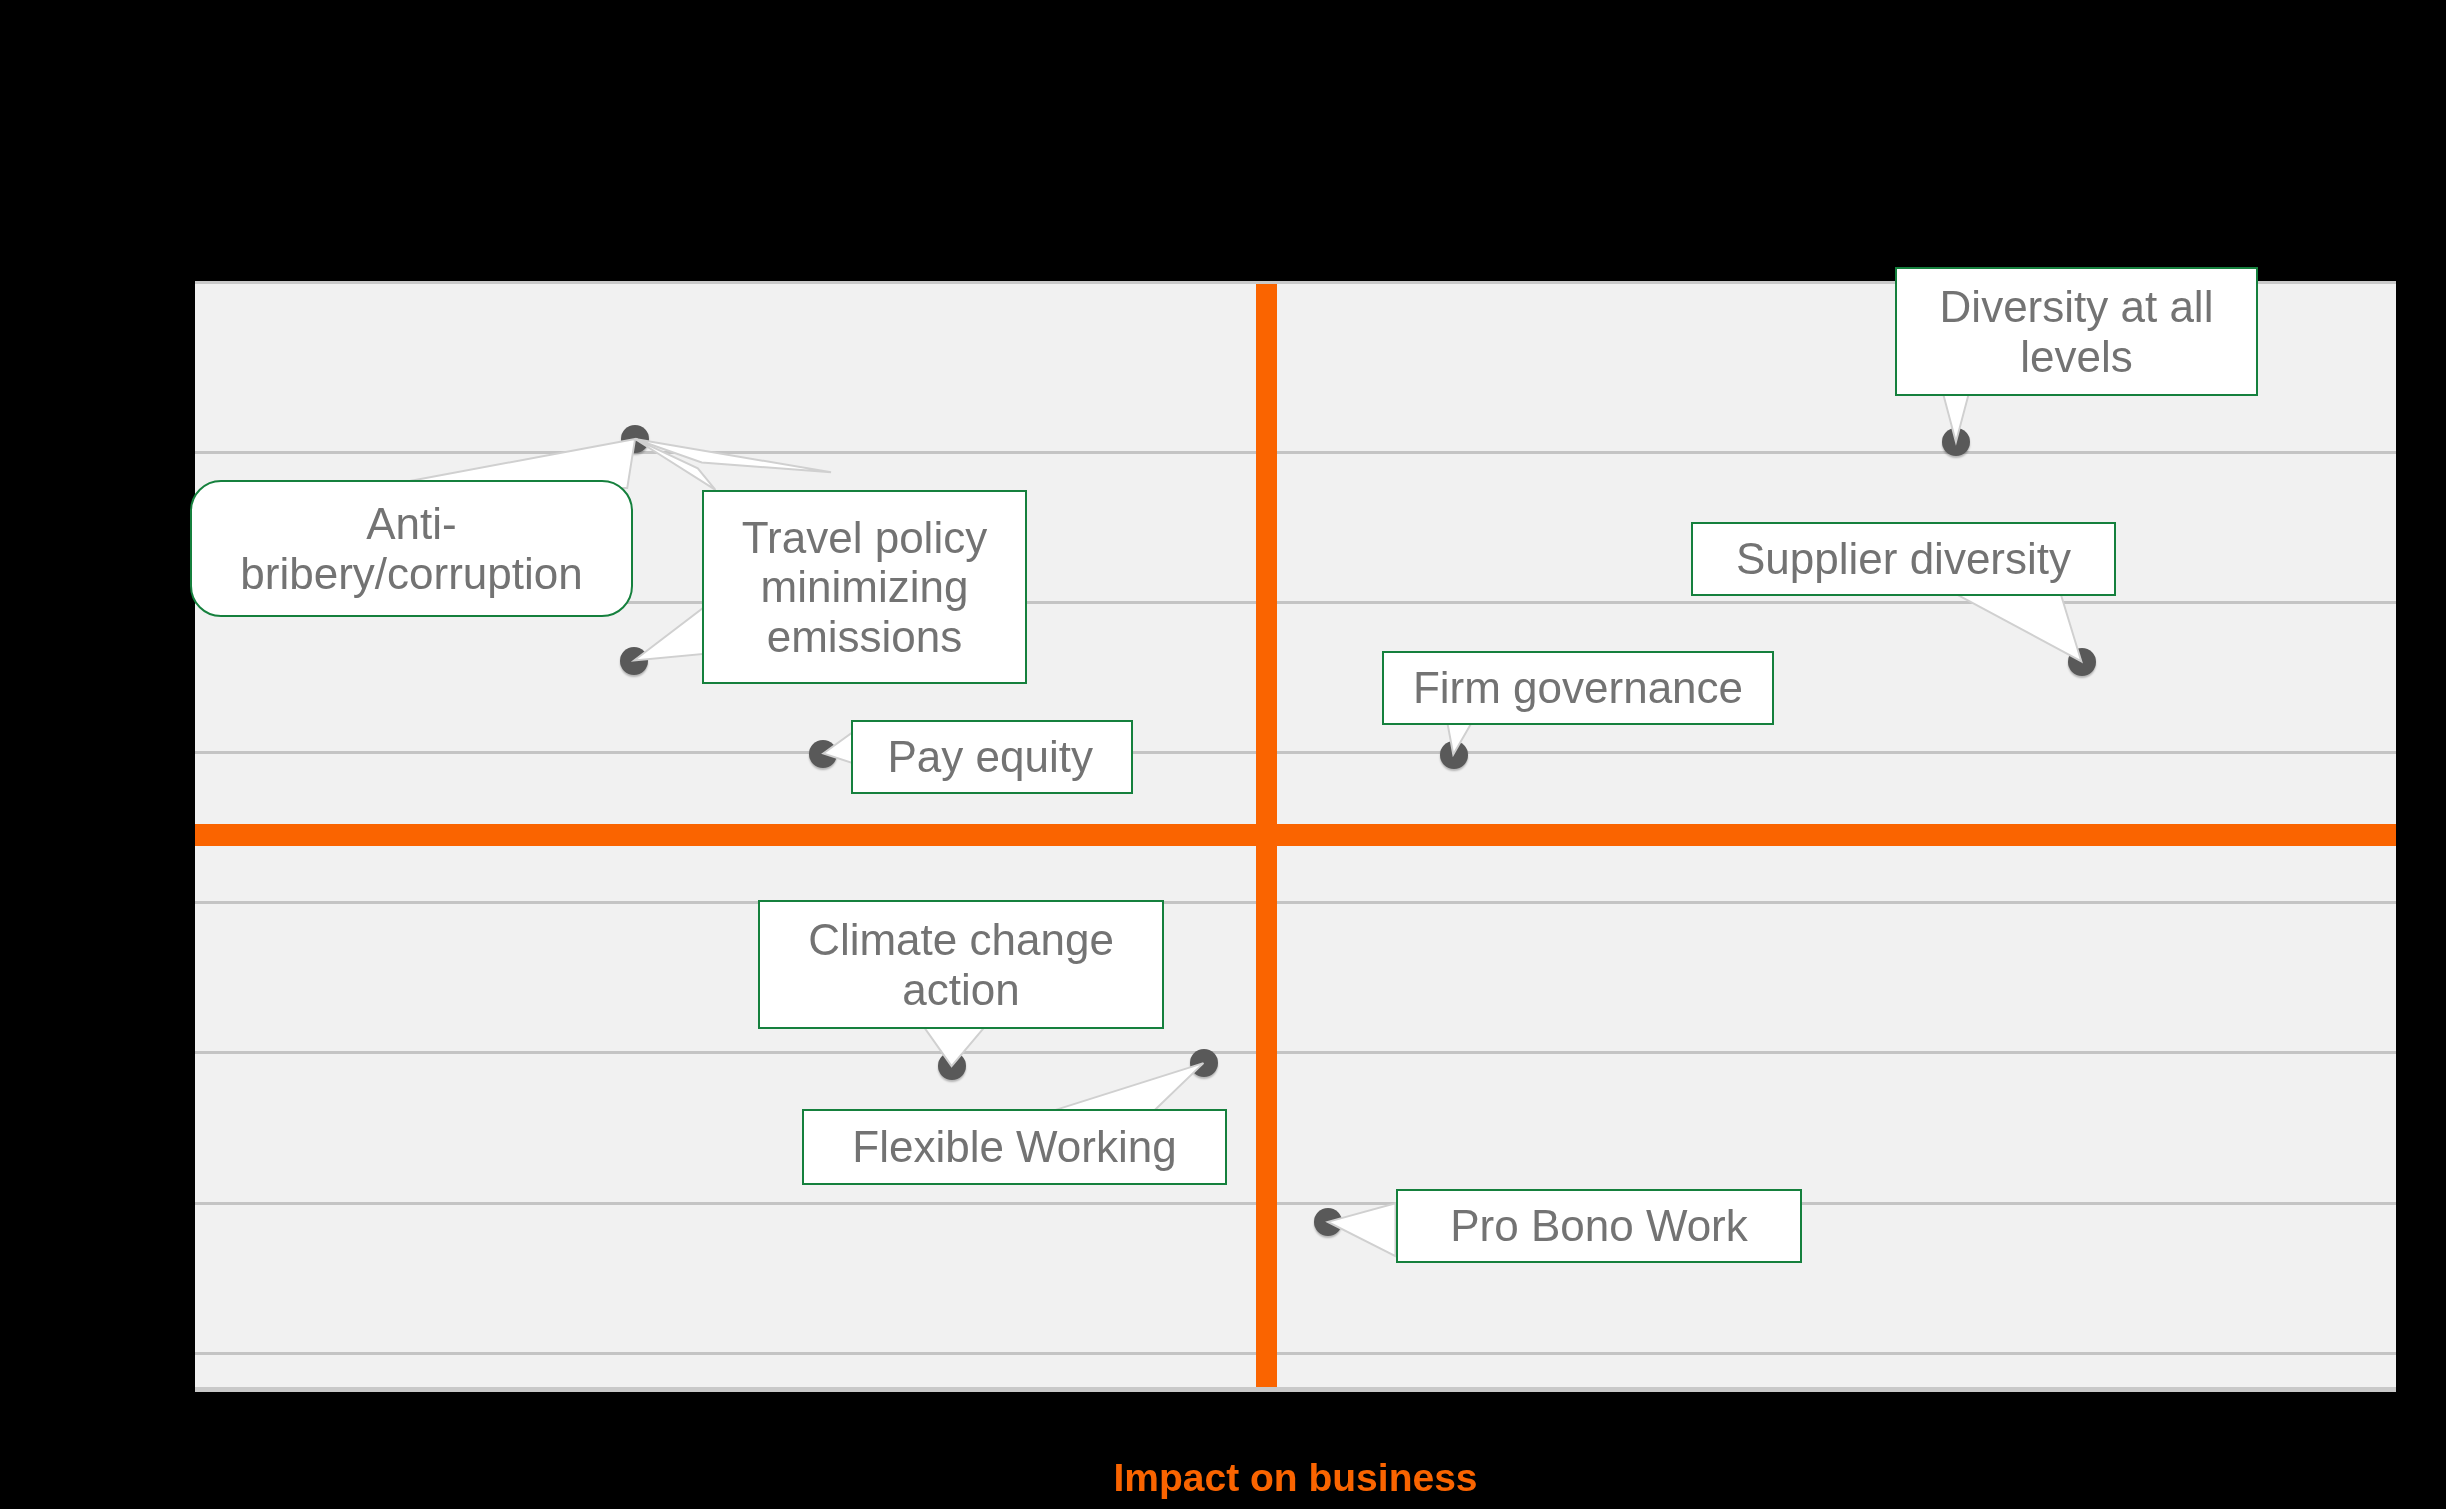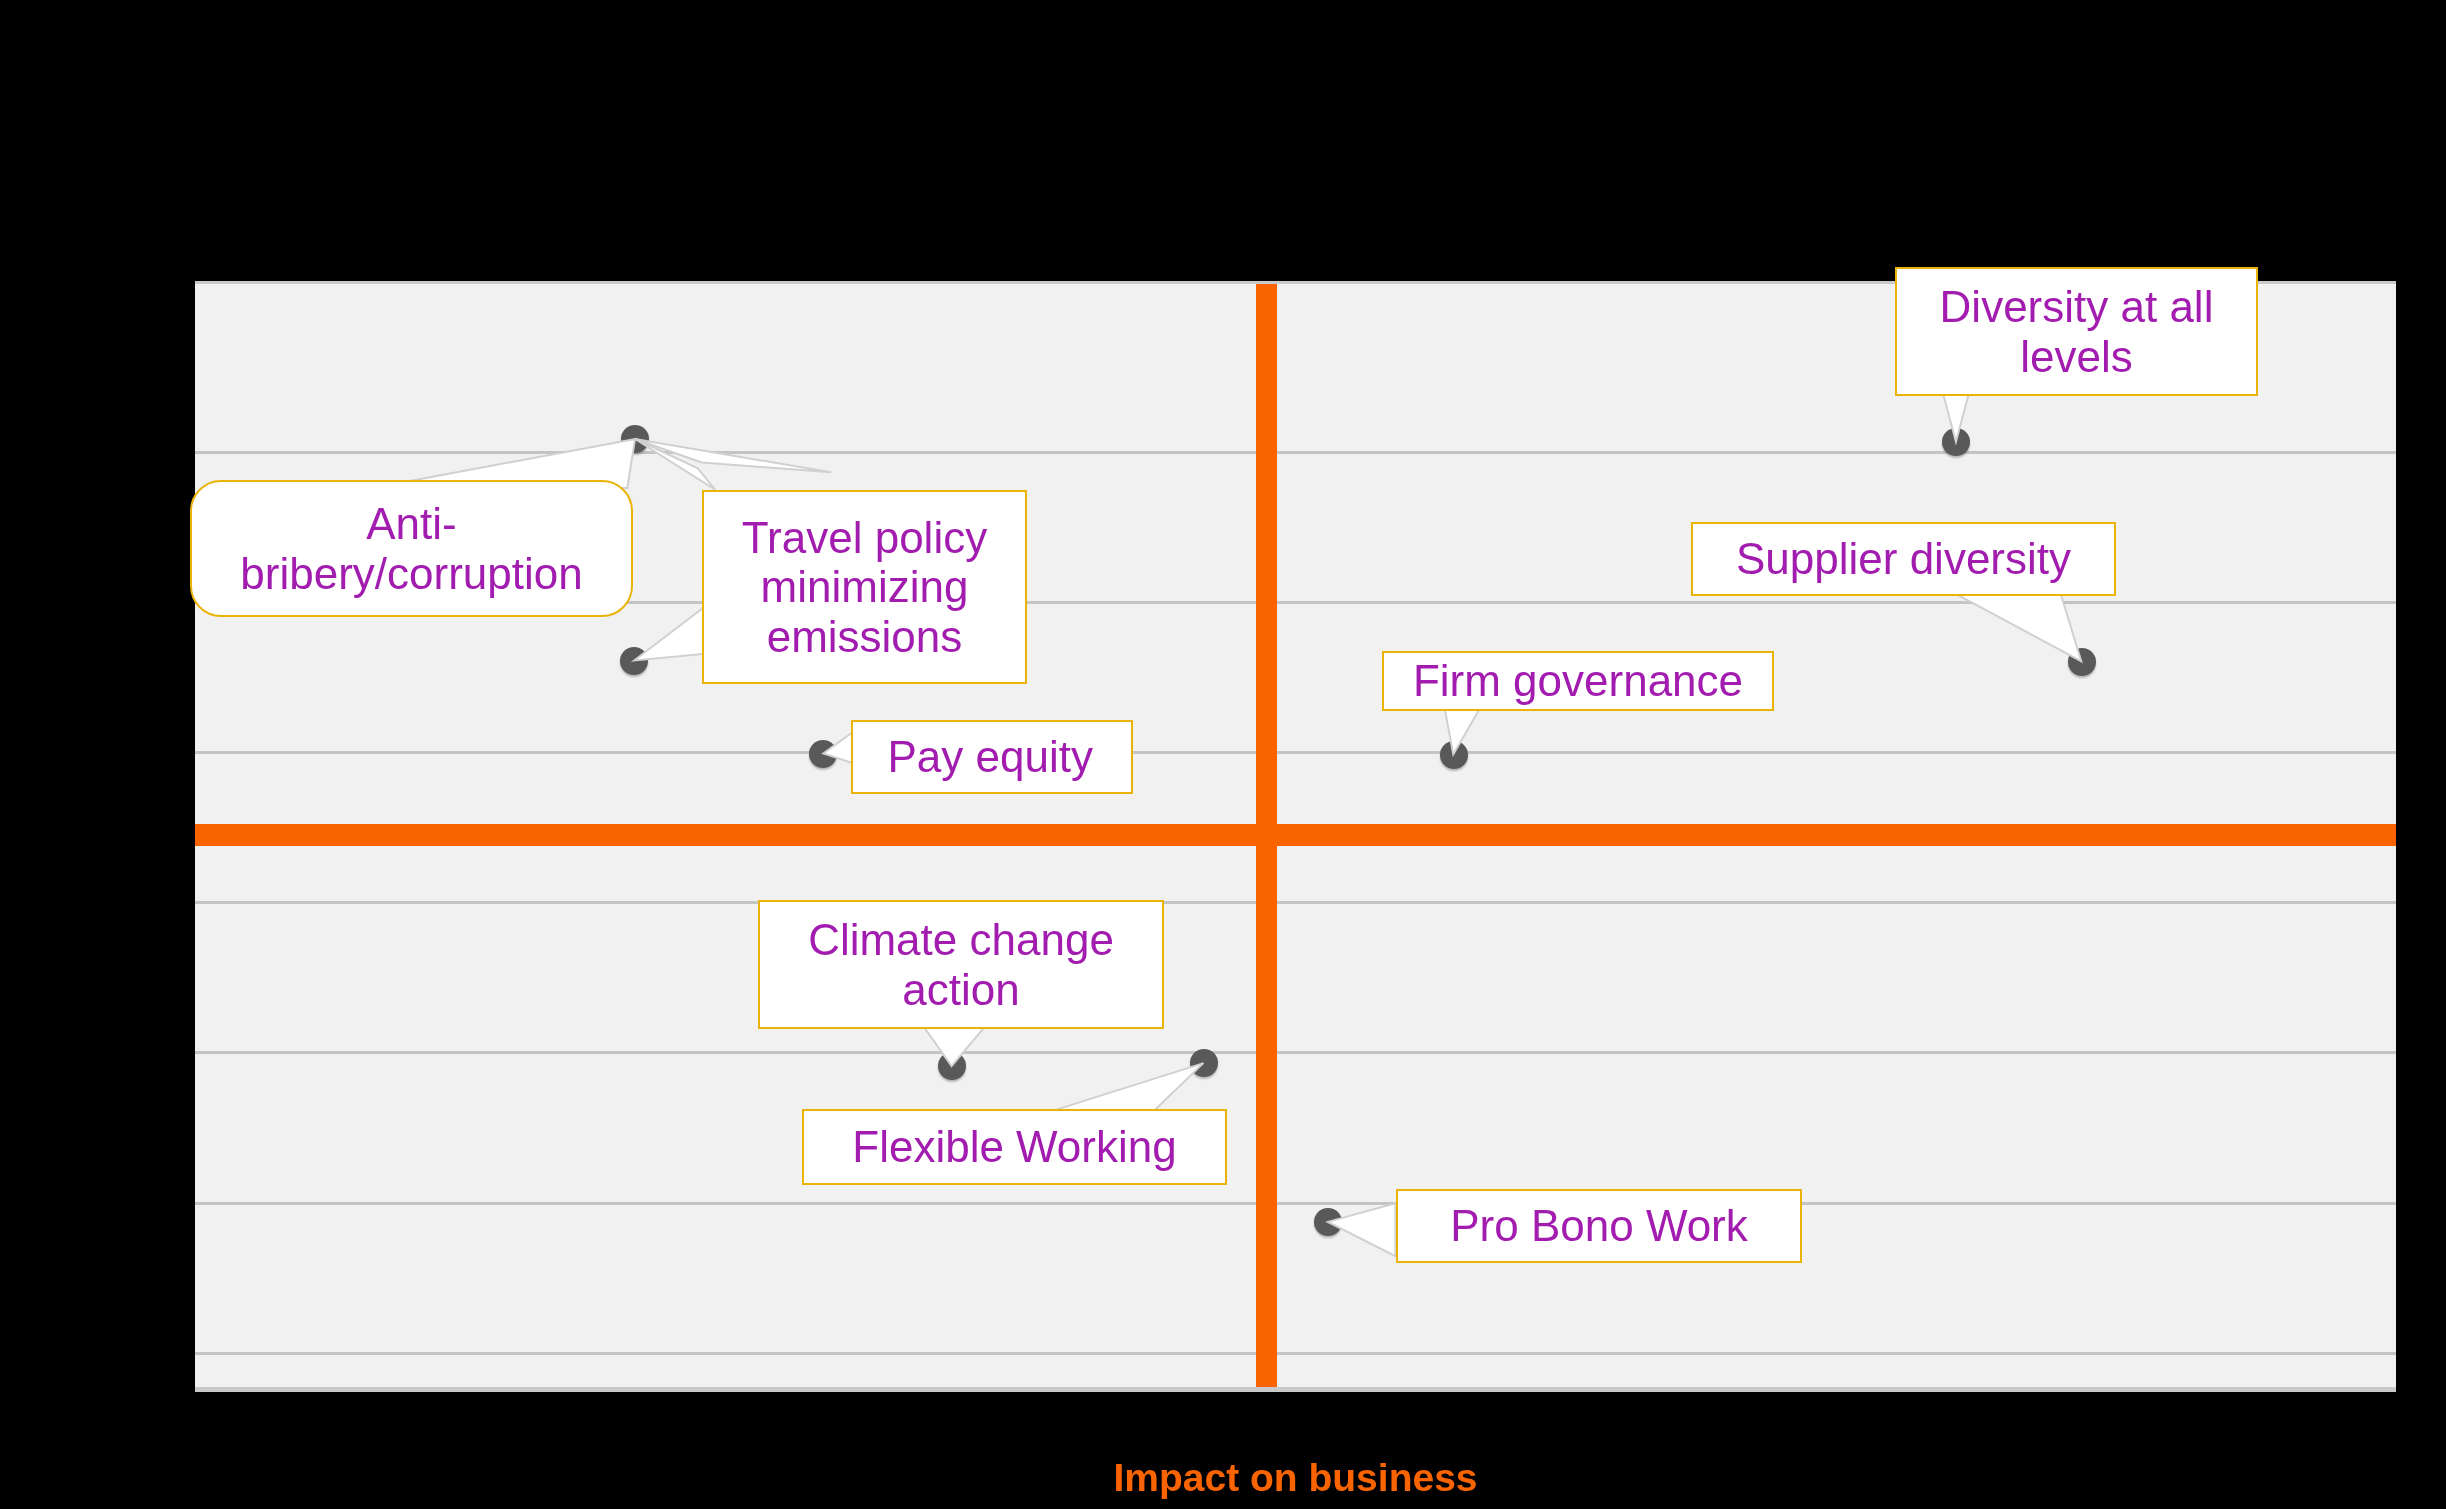--- a/index.html
+++ b/index.html
@@ -72,22 +72,22 @@
     border-radius:50%;
     background:#595959;
     box-shadow:0 2px 2px rgba(0,0,0,0.25);
     z-index:6;
   }
 
   
   .callout{
     position:absolute;
     background:#FFFFFF;
-    border:2px solid #eab308;
-    color:#a21caf;
+    border:2px solid #15803d;
+    color:#737373;
     font-size:44px;
     line-height:1.12;
     text-align:center;
     padding:9.8px 13.7px;
     box-sizing:border-box;
     z-index:8;
     white-space:pre-line;
     display:flex;
     align-items:center;
     justify-content:center;
@@ -163,21 +163,21 @@
 minimizing
 emissions</div>
 
   <div class="callout" style="left:851px;top:720px;width:282px;height:74px;padding-left:10px;">Pay equity</div>
 
   <div class="callout" style="left:1895px;top:267px;width:363px;height:129px;">Diversity at all
 levels</div>
 
   <div class="callout" style="left:1691px;top:522px;width:425px;height:74px;text-align:center;">Supplier diversity</div>
 
-  <div class="callout" style="left:1382px;top:651px;width:392px;height:60px;">Firm governance</div>
+  <div class="callout" style="left:1382px;top:651px;width:392px;height:74px;">Firm governance</div>
 
   <div class="callout" style="left:758px;top:900px;width:406px;height:129px;">Climate change
 action</div>
 
   <div class="callout" style="left:802px;top:1109px;width:425px;height:76px;">Flexible Working</div>
 
   <div class="callout" style="left:1396px;top:1189px;width:406px;height:74px;">Pro Bono Work</div>
 
 </div>
 

